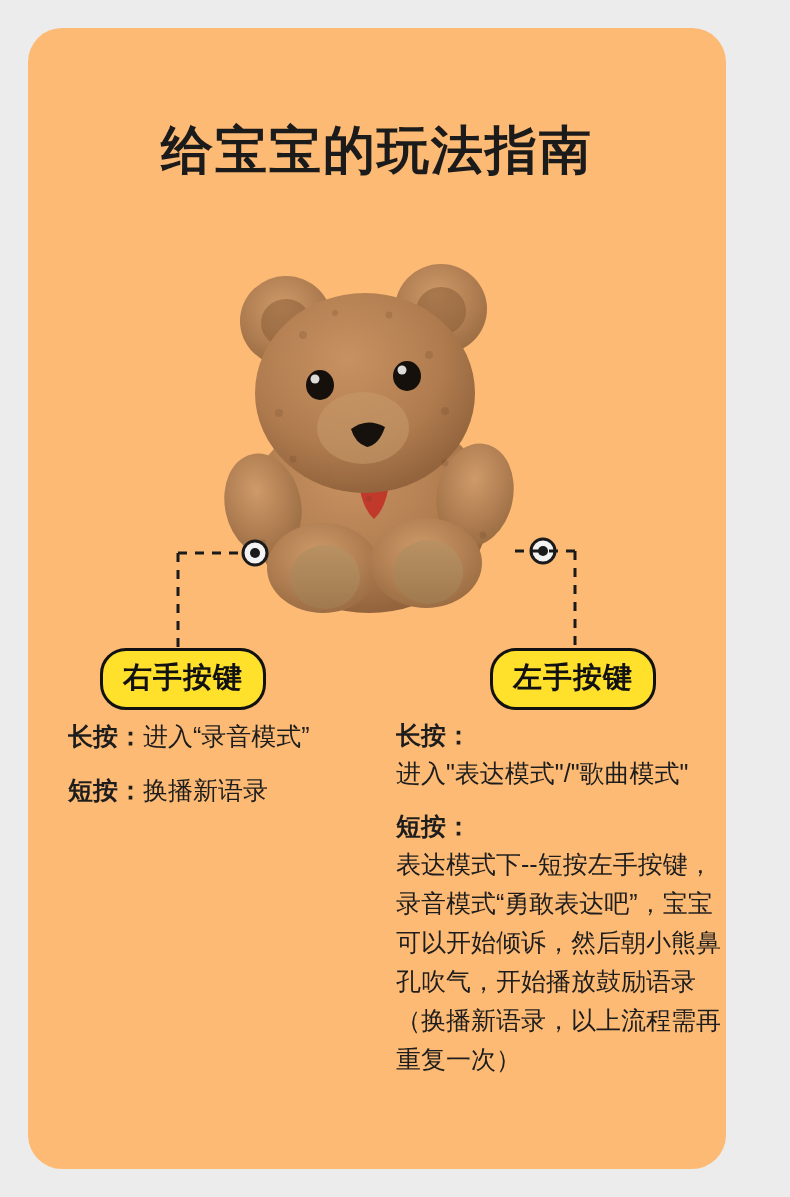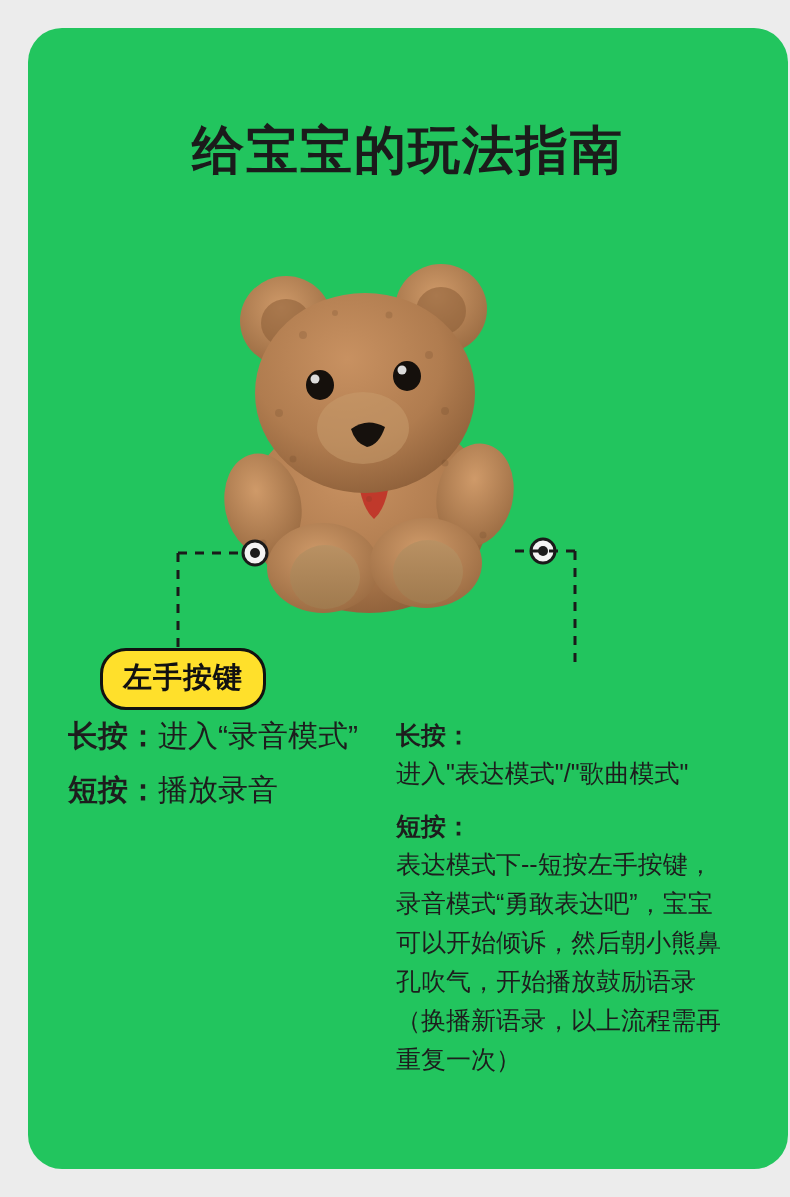--- a/index.html
+++ b/index.html
@@ -17,23 +17,23 @@
     position: relative;
     width: 790px;
     height: 1197px;
     background: #ececec;
     box-sizing: border-box;
   }
   .card {
     position: absolute;
     left: 28px;
     top: 28px;
-    width: 760px;
+    width: 698px;
     height: 1141px;
-    background: #22c55e;
+    background: #fdba74;
     border-radius: 34px;
     box-sizing: border-box;
     overflow: hidden;
   }
   .title {
     position: absolute;
     left: 0;
     top: 88px;
     width: 100%;
     text-align: center;
@@ -84,21 +84,21 @@
   
   .col {
     position: absolute;
     color: #1d1d1d;
     box-sizing: border-box;
   }
   .col-right { left: 40px; top: 688px; width: 330px; }
   .col-left  { left: 368px; top: 688px; width: 330px; }
 
   .line {
-    font-size: 30px;
+    font-size: 25px;
     line-height: 40px;
     margin: 0 0 14px 0;
     color: #1d1d1d;
   }
   .line .lead {
     font-weight: bold;
   }
   .blk {
     margin: 0 0 4px 0;
   }
@@ -196,28 +196,29 @@
 
     <svg class="callout-svg" viewBox="0 0 734 1141" xmlns="http://www.w3.org/2000/svg" aria-hidden="true">
       <g stroke="#1a1a1a" stroke-width="3" fill="none" stroke-dasharray="9 8">
         <path d="M150 525 L150 640"></path>
         <path d="M150 525 L213 525"></path>
         <path d="M547 523 L547 640"></path>
         <path d="M547 523 L486 523"></path>
       </g>
     </svg>
 
-    <div class="pill pill-right">左手按键</div>
+    <div class="pill pill-right">右手按键</div>
+    <div class="pill pill-left">左手按键</div>
 
     <div class="col col-right">
       <p class="line">
         <span class="lead">长按：</span><span>进入“录音模式”</span>
       </p>
       <p class="line">
-        <span class="lead">短按：</span><span>播放录音</span>
+        <span class="lead">短按：</span><span>换播新语录</span>
       </p>
     </div>
 
     <div class="col col-left">
       <div class="blk">
         <span class="lead">长按：</span>
         <span class="body">进入"表达模式"/"歌曲模式"</span>
       </div>
       <div class="spacer-sm"></div>
       <div class="blk">

